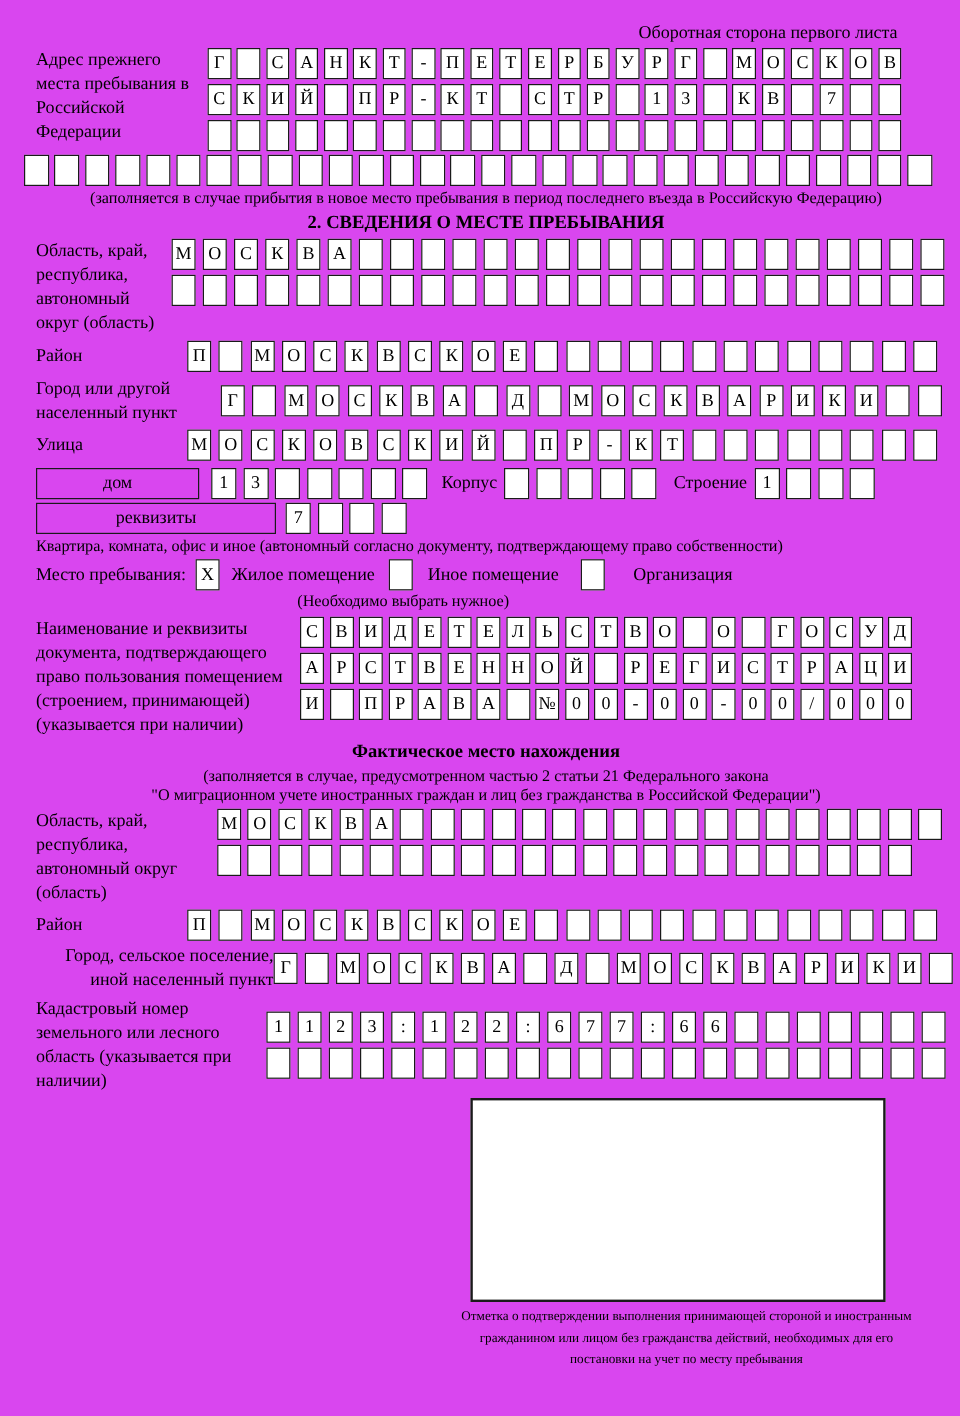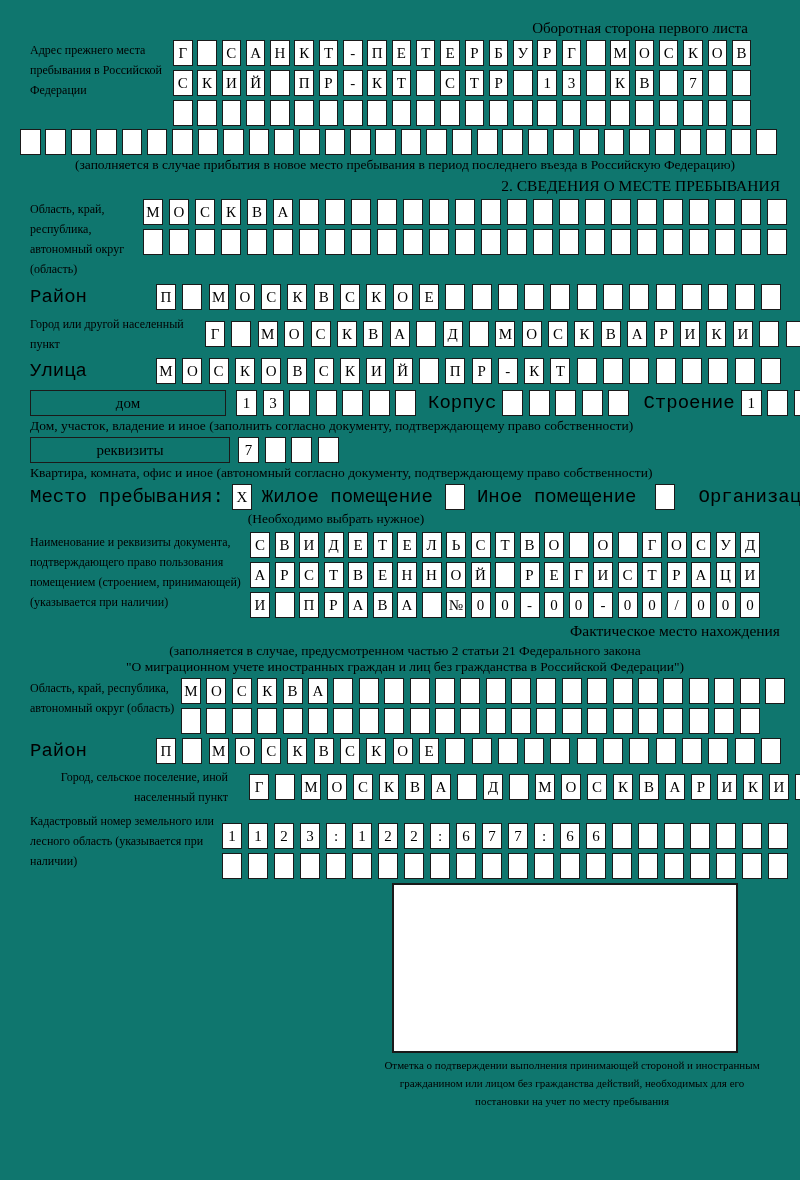--- a/index.html
+++ b/index.html
@@ -1,27 +1,27 @@
 <!DOCTYPE html>
 <html><head>
 <meta charset="utf-8">
 <style>
   html,body{margin:0;padding:0;background:#fff;}
   .page{
     width:800px;height:1180px;box-sizing:border-box;
-    background:#0f766e;color:#000;
+    background:#d946ef;color:#000;
     font-family:"Liberation Serif","DejaVu Serif",serif;
     padding:20px 20px 0 30px;position:relative;overflow:hidden;
   }
   .header-note{font-size:15px;text-align:right;padding-right:32px;}
   .row{display:flex;align-items:flex-start;}
-  .row.center-v{align-items:center;gap:21px;}
+  .row.center-v{align-items:center;}
   .col{display:flex;flex-direction:column;gap:4px;}
-  .label{font-size:12px;line-height:20px;flex:none;}
-  .inline-label{font-size:19px;line-height:26px;flex:none;white-space:nowrap;font-family:Liberation Mono, monospace;}
+  .label{font-size:15px;line-height:20px;flex:none;}
+  .inline-label{font-size:15px;line-height:26px;flex:none;white-space:nowrap;}
   .w143{width:143px;} .w113{width:113px;} .w126{width:126px;} .w154{width:154px;}
   .w220{width:220px;} .w151{width:151px;} .w198{width:198px;text-align:right;} .w192{width:192px;}
   .strip{display:flex;gap:var(--gap,5px);flex:none;}
   .cell{
     box-sizing:border-box;width:var(--cw,20px);height:26px;flex:none;
     border:1.6px solid #1a1a1a;background:#fff;
     display:flex;align-items:center;justify-content:center;
     font-size:15px;line-height:1;
   }
   .s-addr{--cw:19.5px;--gap:4.8px;}
@@ -31,25 +31,25 @@
   .s-city2{--cw:20px;--gap:6.4px;}
   .s-doc{--cw:20px;--gap:4.5px;}
   .s-rega{--cw:20px;--gap:5.4px;}
   .s-citya{--cw:20px;--gap:6px;}
   .s-cad{--cw:20px;--gap:6px;}
   .s-h{--cw:21px;--gap:5.5px;}
   .widebox{
     box-sizing:border-box;height:26px;border:1.6px solid #1a1a1a;flex:none;
     display:flex;align-items:center;justify-content:center;font-size:15px;
   }
-  .bw166{width:196px;} .bw200{width:200px;}
+  .bw166{width:136px;} .bw200{width:200px;}
   .cap{font-size:13.5px;line-height:16px;}
   .center{text-align:center;}
   .note-center{width:612px;text-align:center;}
-  .sec-title{font-weight:normal;font-size:15.5px;text-align:right;line-height:21px;}
+  .sec-title{font-weight:bold;font-size:15.5px;text-align:center;line-height:21px;}
   .stampbox{
     box-sizing:border-box;margin-left:362px;width:346px;height:170px;
     border:2px solid #1a1a1a;background:#fff;
   }
   .stampcap{margin-left:352px;width:380px;text-align:center;font-size:11px;line-height:18px;}
   .mt1{margin-top:1px;} .mt2{margin-top:2px;} .mt3{margin-top:3px;} .mt4{margin-top:4px;}
   .mt5{margin-top:5px;} .mt6{margin-top:6px;}
   .ml8{margin-left:8px;} .ml10{margin-left:10px;}
   .ml12{margin-left:12px;} .ml14{margin-left:14px;} .ml18{margin-left:18px;} .ml24{margin-left:24px;}
   .mr6{margin-right:6px;} .mr8{margin-right:8px;}
@@ -350,21 +350,20 @@
         <div class="cell"></div>
       </div>
     <div class="inline-label ml14 mr6">Строение</div>
     <div class="strip s-h">
         <div class="cell">1</div>
         <div class="cell"></div>
         <div class="cell"></div>
         <div class="cell"></div>
       </div>
   </div>
-  <div class="cap mt2">Дом, участок, владение и иное (заполнить согласно документу, подтверждающему право собственности)</div>
 
   <div class="row mt3">
     <div class="widebox bw200">реквизиты</div>
     <div class="strip s-h ml8">
         <div class="cell">7</div>
         <div class="cell"></div>
         <div class="cell"></div>
         <div class="cell"></div>
       </div>
   </div>

